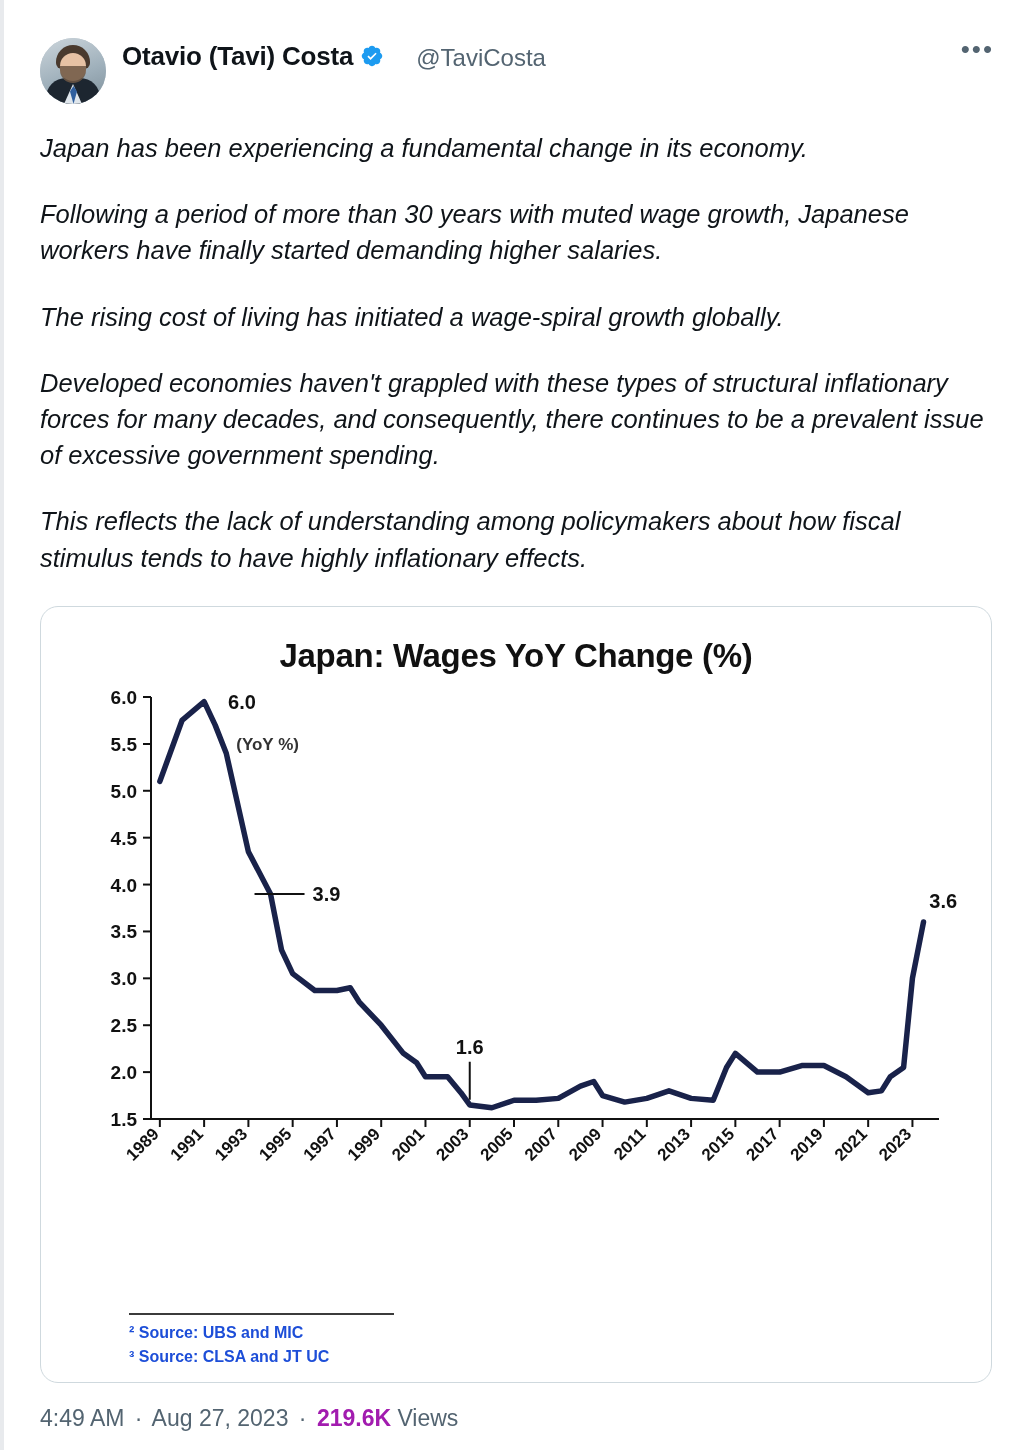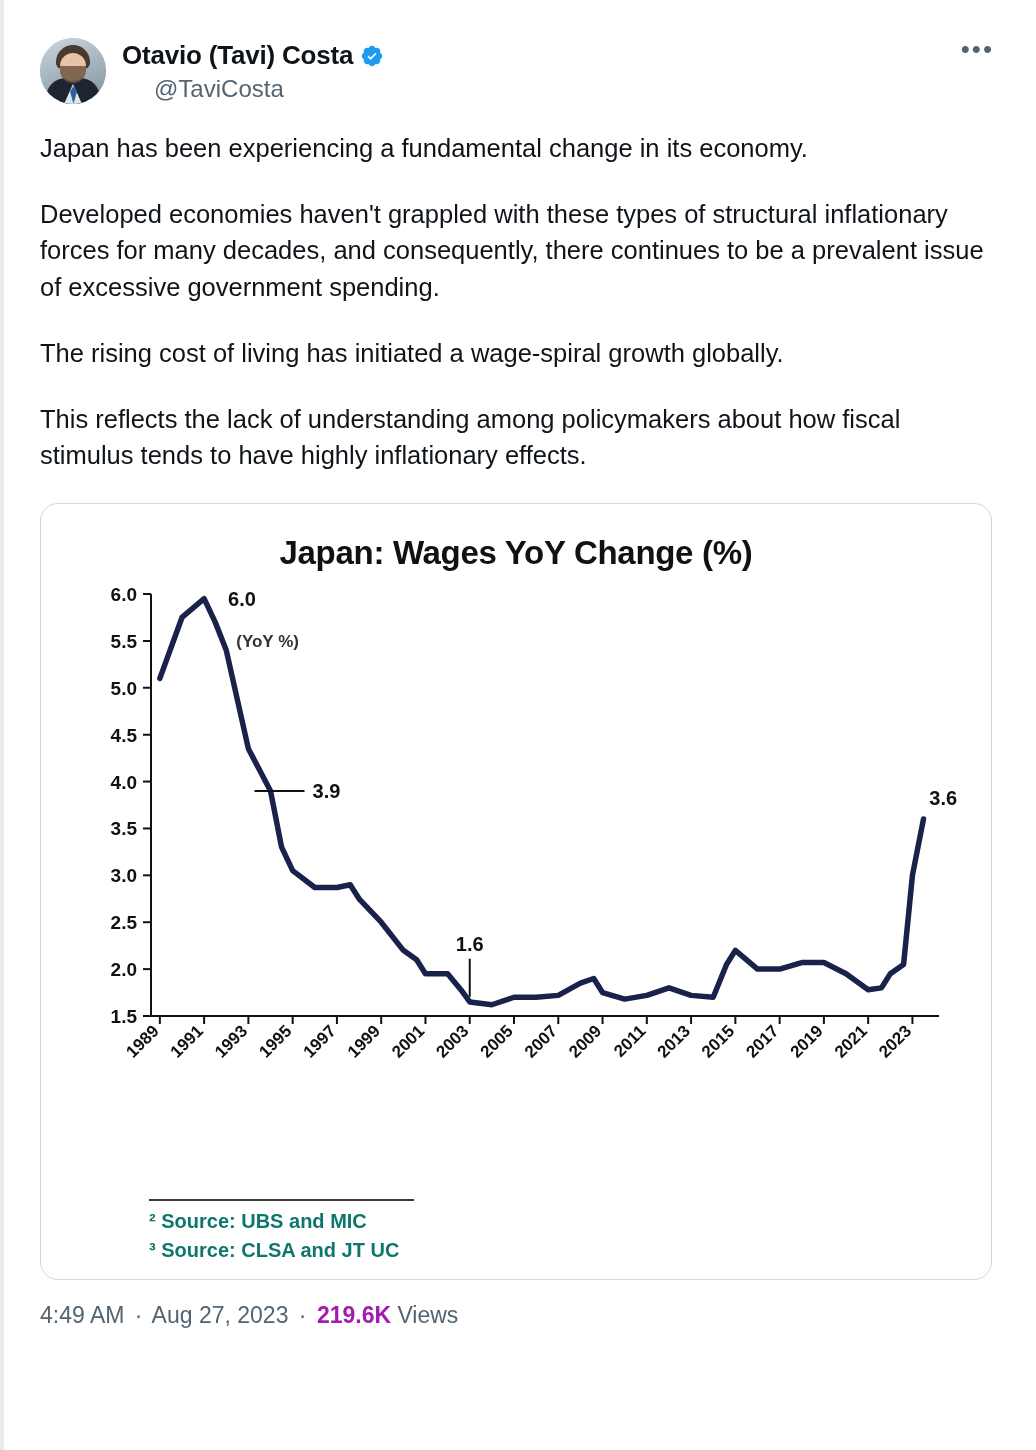--- a/index.html
+++ b/index.html
@@ -100,21 +100,21 @@
     position: absolute;
     left: 30px;
     bottom: 0;
     width: 7px;
     height: 18px;
     background: #2f5f9e;
     clip-path: polygon(50% 0, 100% 30%, 50% 100%, 0 30%);
   }
   .names {
     display: flex;
-    flex-direction: column;
+    flex-direction: row;
     justify-content: center;
     padding-top: 2px;
   }
   .nameline {
     display: flex;
     align-items: center;
     gap: 7px;
   }
   .display-name {
     font-size: 26px;
@@ -145,20 +145,21 @@
   }
   
   .body-text {
     margin-top: 26px;
     font-size: 25.5px;
     line-height: 1.42;
     color: #0f1419;
   }
   .body-text p {
     margin: 0 0 30px 0;
+    font-style: italic;
   }
   .body-text p:last-child { margin-bottom: 0; }
 
   
   .card {
     margin-top: 30px;
     border: 1px solid #cfd9de;
     border-radius: 18px;
     background: #ffffff;
     padding: 22px 18px 16px 18px;
@@ -178,25 +179,24 @@
   }
   .plot-wrap {
     position: relative;
     width: 100%;
     height: 570px;
   }
   .footnotes {
     position: absolute;
     left: 88px;
     bottom: 14px;
-    font-size: 20px;
+    font-size: 16px;
     font-weight: 700;
-    color: #0f766e;
+    color: #1d4ed8;
     line-height: 1.45;
-    margin-left: 20px;
   }
   .footnotes .rule {
     width: 265px;
     height: 2px;
     background: #3b3b3b;
     margin-bottom: 6px;
   }
   
   .footer {
     margin-top: 22px;
@@ -235,22 +235,23 @@
           </svg>
         </span>
       </div>
       <div class="handle">@TaviCosta</div>
     </div>
   </div>
   <div class="more">•••</div>
 
   <div class="body-text">
     <p>Japan has been experiencing a fundamental change in its economy.</p>
+    <p>Following a period of more than 30 years with muted wage growth, Japanese workers have finally started demanding higher salaries.</p>
+    <p>The rising cost of living has initiated a wage-spiral growth globally.</p>
     <p>Developed economies haven't grappled with these types of structural inflationary forces for many decades, and consequently, there continues to be a prevalent issue of excessive government spending.</p>
-    <p>The rising cost of living has initiated a wage-spiral growth globally.</p>
     <p>This reflects the lack of understanding among policymakers about how fiscal stimulus tends to have highly inflationary effects.</p>
   </div>
 
   <div class="card">
     <div class="chart-title">Japan: Wages YoY Change (%)</div>
     <div class="plot-wrap">
       <svg id="chart-svg" width="916" height="570" viewBox="0 0 916 570">
           <line x1="92" y1="18" x2="92" y2="440" stroke="#111" stroke-width="2"></line>
           <line x1="92" y1="440" x2="880" y2="440" stroke="#111" stroke-width="2"></line>
           <line x1="84" y1="440" x2="92" y2="440" stroke="#111" stroke-width="2"></line>

